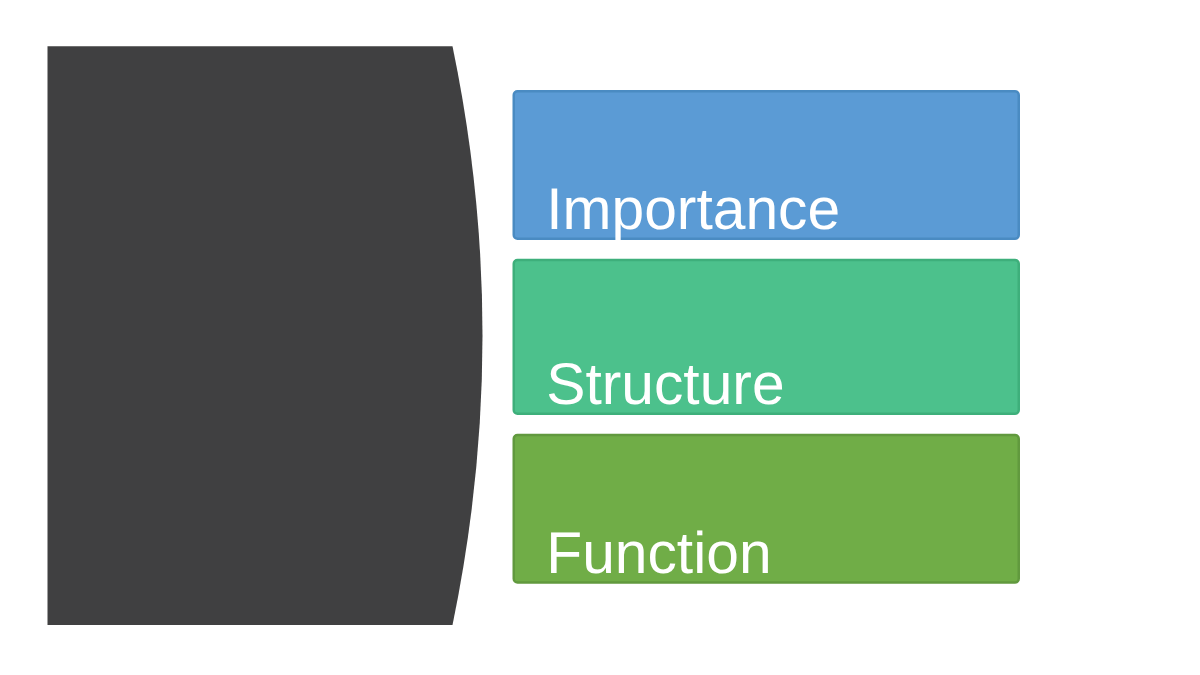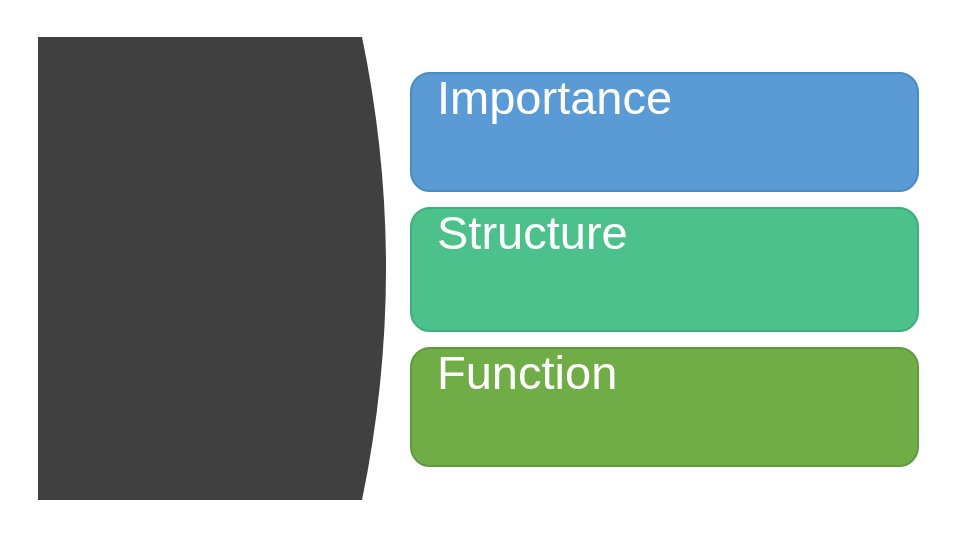--- a/index.html
+++ b/index.html
@@ -28,26 +28,26 @@
     top: 248px;
     font-size: 38px;
     line-height: 1.1;
     color: #ffffff;
     white-space: nowrap;
     letter-spacing: 0px;
   }
   .nav-item {
     position: absolute;
     left: 410px;
-    width: 509px;
+    width: 406px;
     box-sizing: border-box;
     border: 2px solid transparent;
-    border-radius: 20px;
+    border-radius: 4px;
     display: flex;
-    align-items: flex-start;
+    align-items: flex-end;
     padding-left: 25px;
     color: #ffffff;
     font-size: 47px;
     line-height: 1;
     white-space: nowrap;
     cursor: default;
   }
   .nav-item-1 { top: 72px;  height: 120px; }
   .nav-item-2 { top: 207px; height: 125px; }
   .nav-item-3 { top: 347px; height: 120px; }

